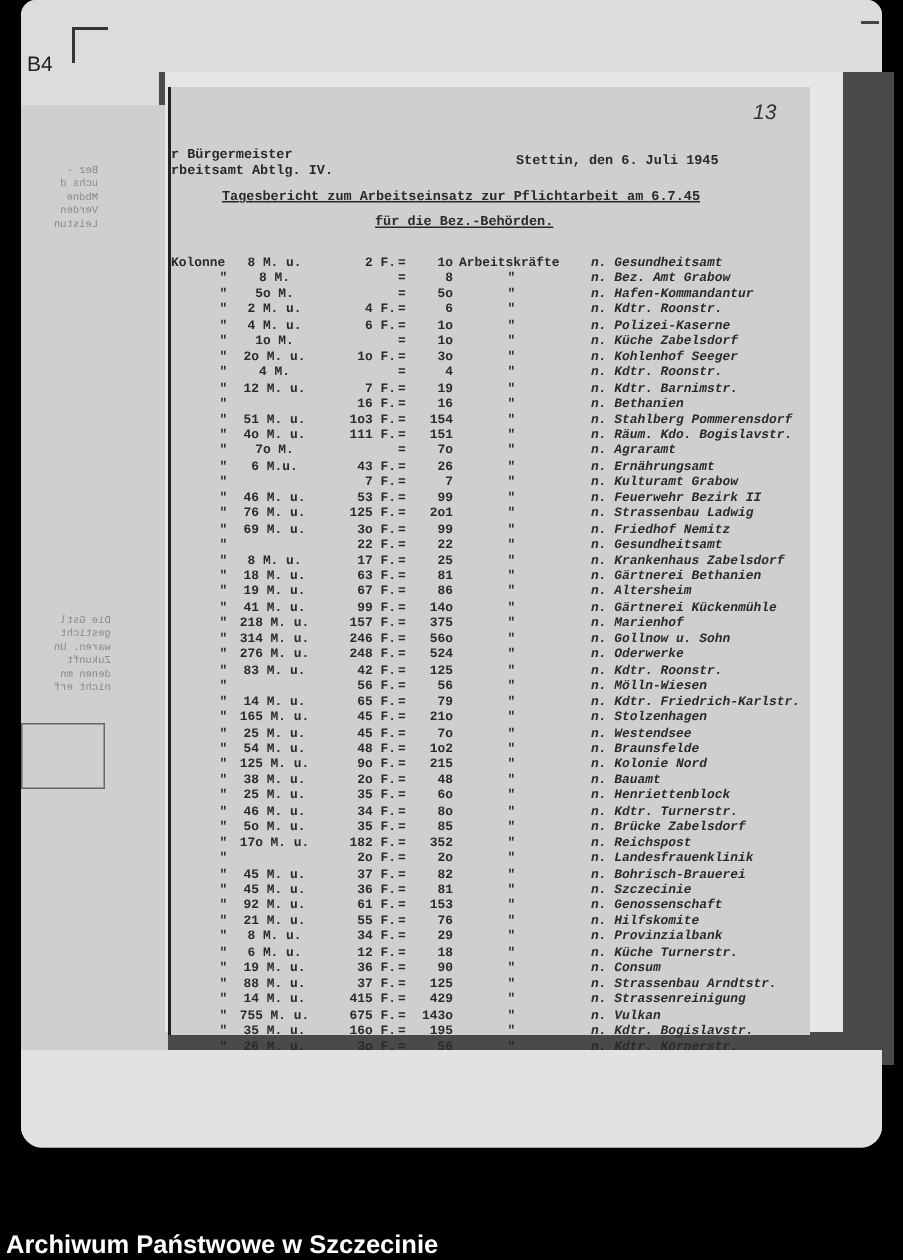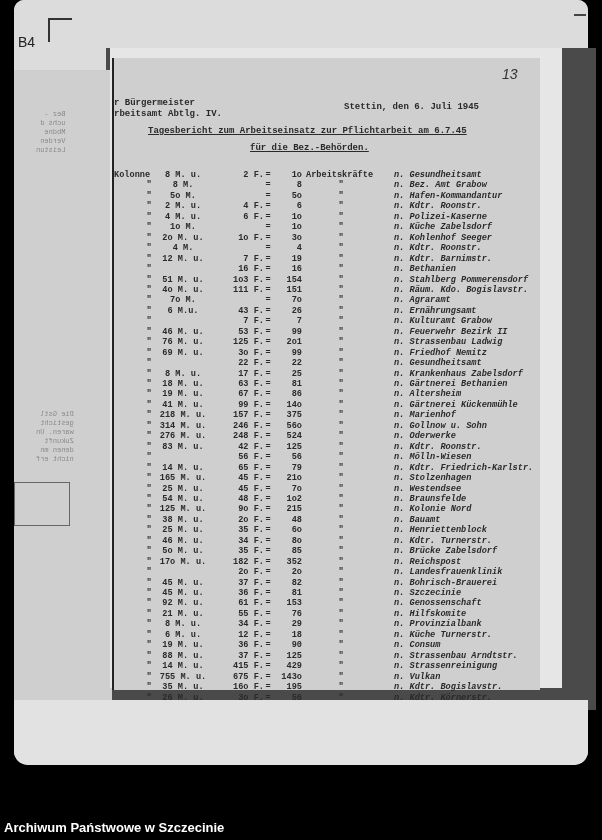--- a/index.html
+++ b/index.html
@@ -24,21 +24,21 @@
   .c-ditto { position:absolute; left:30px; width:10px; text-align:center; }
   .c-men { position:absolute; left:40px; width:58px; text-align:center; }
   .c-fem { position:absolute; left:100px; width:50px; text-align:right; }
   .c-eq  { position:absolute; left:150px; width:8px; text-align:center; }
   .c-tot { position:absolute; left:158px; width:30px; text-align:right; }
   .c-ditto2 { position:absolute; left:222px; width:10px; text-align:center; }
   .c-dest { position:absolute; left:280px;font-style:italic; }
   .sum-line { position:absolute; left:80px; top:648px; width:188px; height:1px; background:#333; }
   .footer { position:absolute; left:0; top:790px; width:602px; height:50px; background:#000; }
   .footer-white { position:absolute; left:0; top:790px; width:602px; height:8px; background:#fff; }
-  .footer-text { position:absolute; left:4px; top:820px; color:#fff; font-family:"Liberation Sans", sans-serif; font-weight:bold; font-size:13px; }
+  .footer-text { position:absolute; left:4px; top:820px; color:#fff; font-family:"Liberation Sans", sans-serif; font-weight:bold; font-size:17px; }
 </style>
 </head>
 <body>
 
 <div class="frame"></div>
 <div class="film">
   <div class="top-strip">
     <div class="corner-mark"></div>
     <div class="frame-label">B4</div>
     <div class="right-tick"></div>

